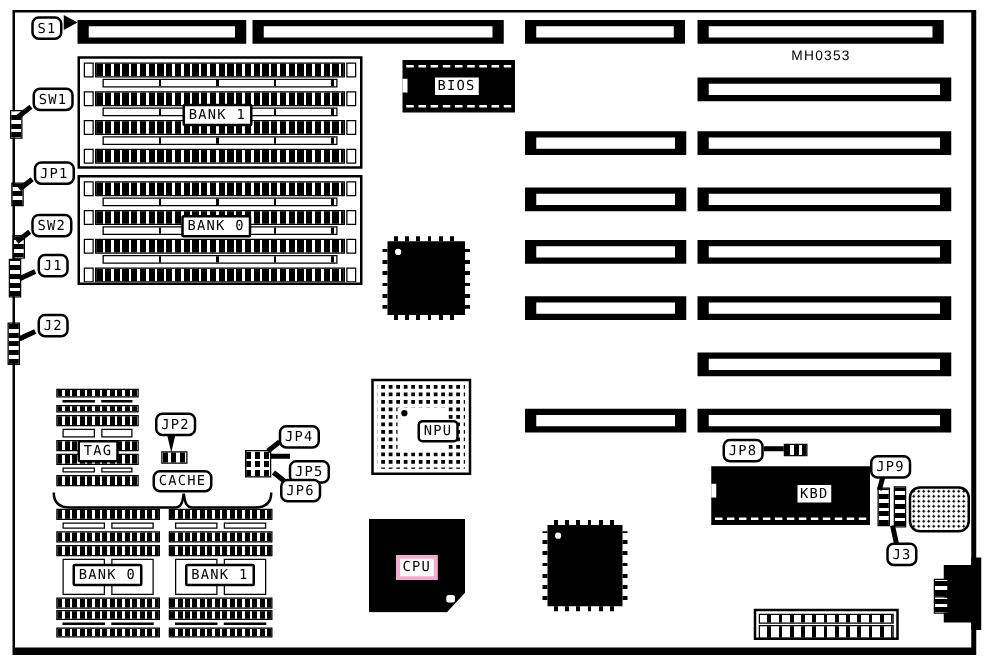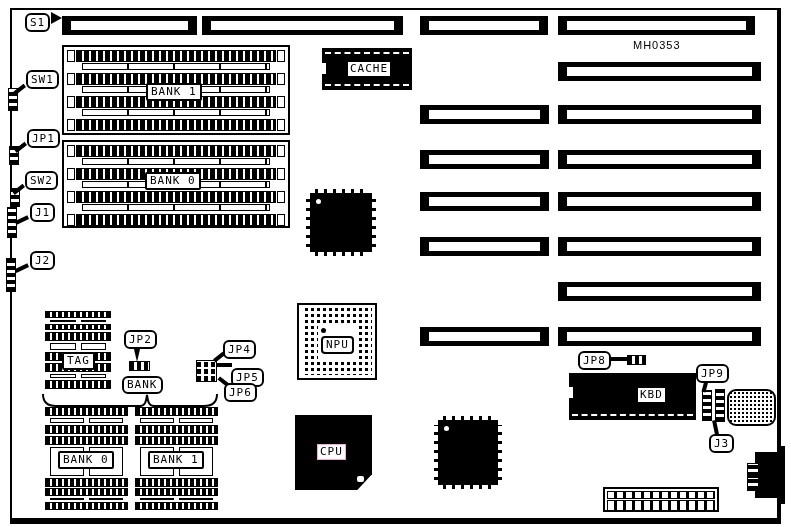--- a/index.html
+++ b/index.html
@@ -174,36 +174,36 @@
     <div class="gaprow"></div>
     <div class="memrow"></div>
   </div>
   <div class="abs chiplabel" style="left:145px;top:172px">BANK 0</div>
 
   <div class="abs bios" style="left:322px;top:48px;width:90px;height:42px">
     <span class="dashline" style="top:4px"></span>
     <span class="dashline" style="bottom:4px"></span>
     <span class="notch" style="top:15px"></span>
   </div>
-  <div class="abs invlabel" style="left:348px;top:62px">CACHE</div>
+  <div class="abs invlabel" style="left:348px;top:62px">BIOS</div>
 
   <div class="abs qfp" style="left:310px;top:193px;width:62px;height:59px">
     <span class="pt"></span>
     <span class="pb"></span>
     <span class="pl"></span>
     <span class="pr"></span>
     <span class="qdot" style="left:6px;top:6px"></span>
   </div>
 
   <div class="abs npu" style="left:297px;top:303px;width:76px;height:73px">
     <div class="npu-grid"></div>
     <div class="npu-center" style="left:19px;top:21px;width:40px;height:36px"></div>
     <div class="npu-dot" style="left:22px;top:23px"></div>
   </div>
-  <div class="abs npulabel" style="left:321px;top:336px">NPU</div>
+  <div class="abs npulabel" style="left:334px;top:336px">NPU</div>
 
   <div class="abs dip" style="left:45px;top:311px;width:66px;height:19px">
     <div class="band"></div>
     <div class="mid">
         <i></i>
         <i></i>
       </div>
     <div class="band"></div>
   </div>
   <div class="abs dip" style="left:45px;top:332px;width:66px;height:29px">
@@ -221,21 +221,21 @@
         <i></i>
       </div>
     <div class="band"></div>
   </div>
   <div class="abs chiplabel" style="left:62px;top:352px">TAG</div>
 
   <div class="abs callout" style="left:124px;top:330px">JP2</div>
   <div class="abs tri-d" style="left:133px;top:345px"></div>
   <div class="abs hpin" style="left:129px;top:361px;width:19px"></div>
 
-  <div class="abs chiplabel" style="left:122px;top:376px;border-radius:6px">BANK</div>
+  <div class="abs chiplabel" style="left:122px;top:376px;border-radius:6px">CACHE</div>
 
   <div class="abs jblock" style="left:196px;top:360px;width:19px;height:20px"></div>
   <div class="abs callout" style="left:223px;top:340px">JP4</div>
   <div class="abs tail" style="left:225px;top:355px;width:12px;transform:rotate(142deg)"></div>
   <div class="abs callout" style="left:231px;top:368px">JP5</div>
   <div class="abs tail" style="left:216px;top:363px;width:16px"></div>
   <div class="abs callout" style="left:224px;top:383px">JP6</div>
   <div class="abs tail" style="left:227px;top:387px;width:12px;transform:rotate(218deg)"></div>
 
   <svg class="abs" style="left:41px;top:392px;z-index:2" width="178" height="16" viewBox="0 0 178 16">
@@ -290,21 +290,21 @@
         <i></i>
         <i></i>
       </div>
     <div class="band"></div>
   </div>
   <div class="abs chiplabel" style="left:148px;top:451px">BANK 1</div>
 
   <div class="abs cpu" style="left:295px;top:415px;width:77px;height:75px">
     <div class="abs cpudot" style="left:62px;top:61px"></div>
   </div>
-  <div class="abs invlabel" style="left:317px;top:444px;border:1px solid #f9a8d4">CPU</div>
+  <div class="abs invlabel" style="left:317px;top:444px;border:3px solid #f9a8d4">CPU</div>
 
   <div class="abs qfp" style="left:438px;top:420px;width:60px;height:65px">
     <span class="pt"></span>
     <span class="pb"></span>
     <span class="pl"></span>
     <span class="pr"></span>
     <span class="qdot" style="left:6px;top:6px"></span>
   </div>
 
   <div class="abs callout" style="left:578px;top:351px">JP8</div>

